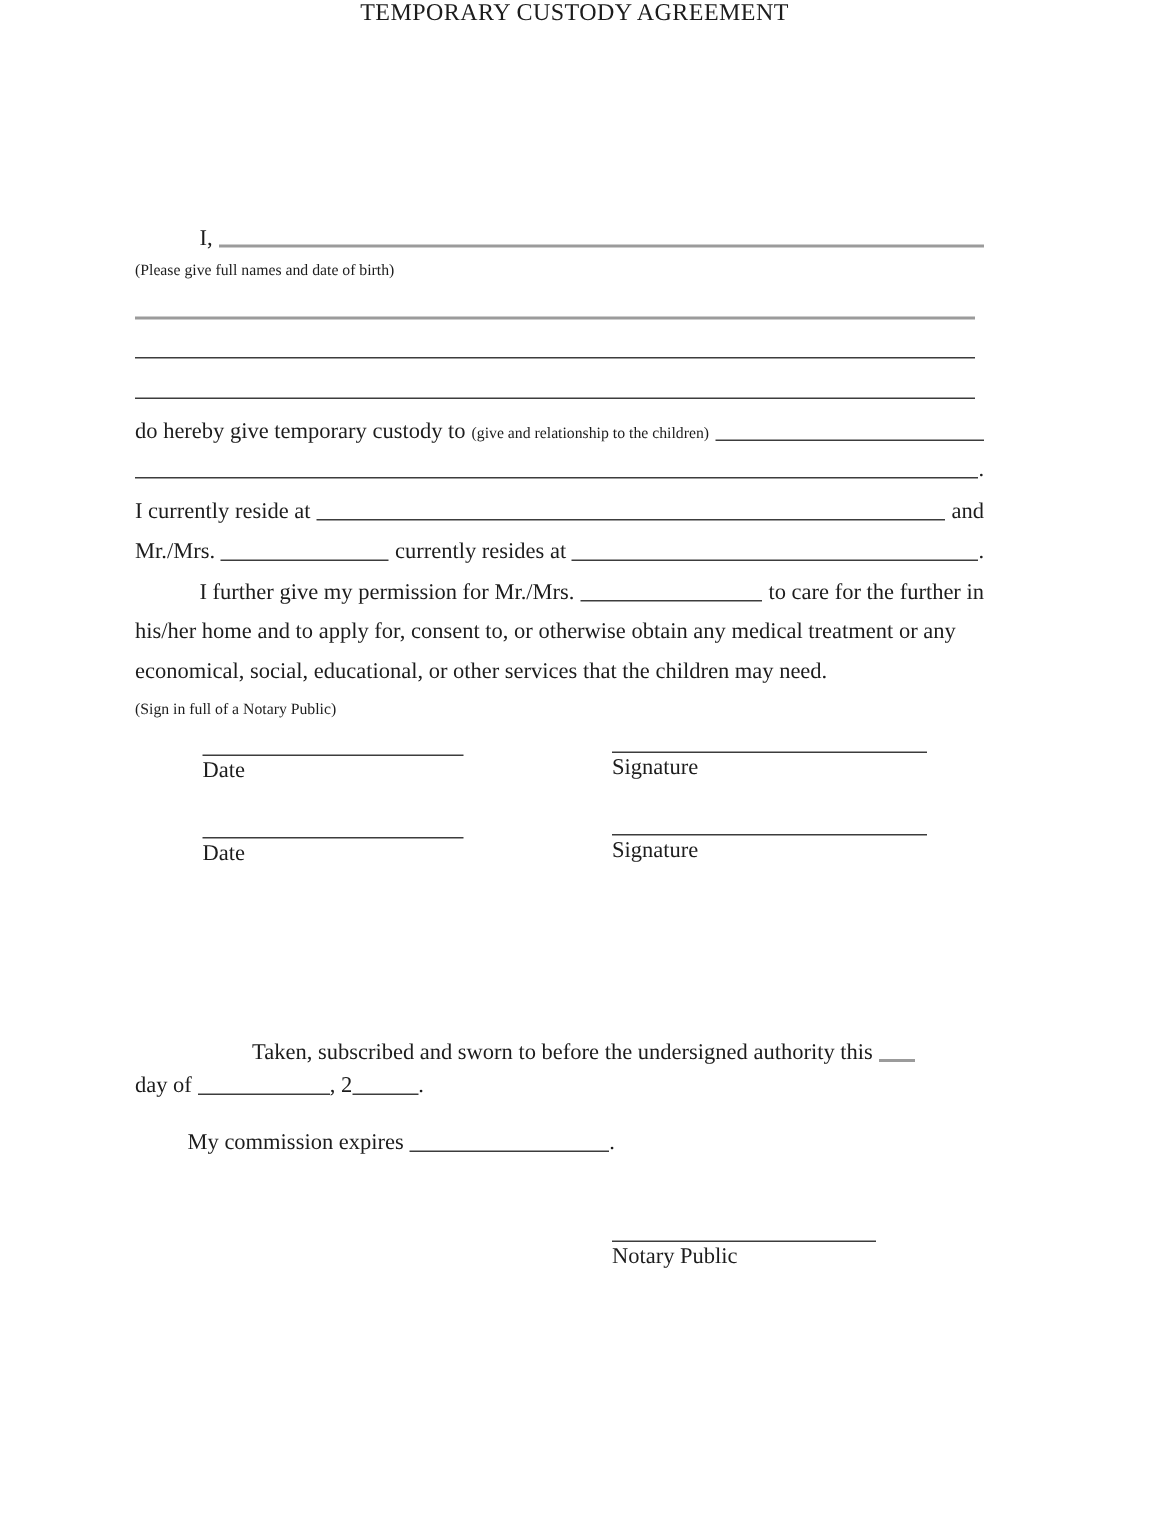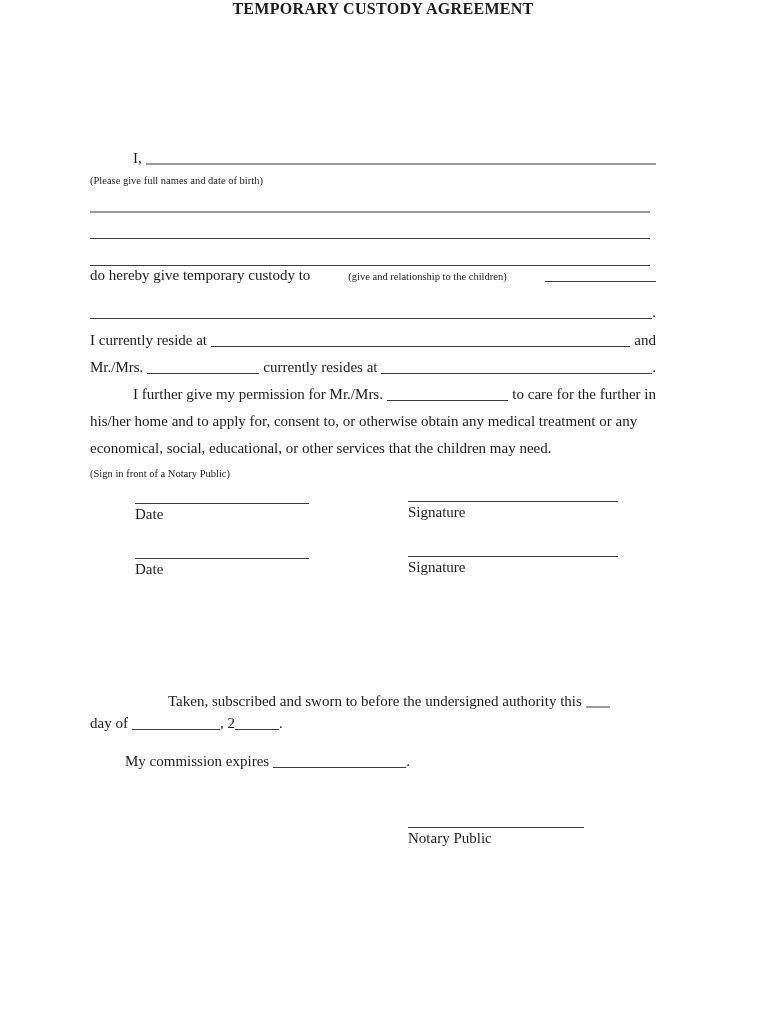--- a/index.html
+++ b/index.html
@@ -38,35 +38,35 @@
   .title{text-align:center;font-size:16px;letter-spacing:0.3px;}
   .sigcol .sigline{height:14px;border-bottom:1.5px solid var(--line-dark);}
   .sigcol .siglabel{margin-top:2px;}
   .nowrap{white-space:pre;}
 </style>
 </head>
 <body>
 
 <div class="page">
 
-  <div class="abs title" style="left:0;top:93;width:766px;font-weight:bold;">TEMPORARY CUSTODY AGREEMENT</div>
+  <div class="abs title" style="left:0;top:93;width:766px;">TEMPORARY CUSTODY AGREEMENT</div>
 
   <div class="abs row" style="left:90px;top:149px;width:566px;">
     <span class="spacer-tab"></span>
     <span class="nowrap">I,</span>
     <span class="blank gray grow ml"></span>
   </div>
 
   <div class="abs small" style="left:90px;top:175px;">(Please give full names and date of birth)</div>
 
   <div class="abs fullline gray" style="left:90px;top:197px;width:560px;"></div>
   <div class="abs fullline" style="left:90px;top:224px;width:560px;"></div>
   <div class="abs fullline" style="left:90px;top:251px;width:560px;"></div>
 
-  <div class="abs row" style="left:90px;top:267px;width:566px;gap:34px;">
+  <div class="abs row" style="left:90px;top:279px;width:566px;">
     <span class="nowrap">do hereby give temporary custody to</span>
     <span class="small-inline nowrap">(give and relationship to the children)</span>
     <span class="blank grow ml"></span>
   </div>
 
   <div class="abs row" style="left:90px;top:304px;width:566px;">
     <span class="blank grow"></span>
     <span>.</span>
   </div>
 
@@ -88,21 +88,21 @@
     <span class="spacer-tab"></span>
     <span class="nowrap">I further give my permission for Mr./Mrs.</span>
     <span class="blank grow ml mr"></span>
     <span class="nowrap">to care for the further in</span>
   </div>
 
   <div class="abs" style="left:90px;top:413px;width:566px;">his/her home and to apply for, consent to, or otherwise obtain any medical treatment or any</div>
 
   <div class="abs" style="left:90px;top:440px;width:566px;">economical, social, educational, or other services that the children may need.</div>
 
-  <div class="abs small" style="left:90px;top:468px;">(Sign in front of a Notary Public)</div>
+  <div class="abs small" style="left:90px;top:468px;">(Sign in full of a Notary Public)</div>
 
   <div class="abs sigcol" style="left:135px;top:489px;width:174px;">
     <div class="sigline"></div>
     <div class="siglabel">Date</div>
   </div>
   <div class="abs sigcol" style="left:408px;top:487px;width:210px;">
     <div class="sigline"></div>
     <div class="siglabel">Signature</div>
   </div>
 

